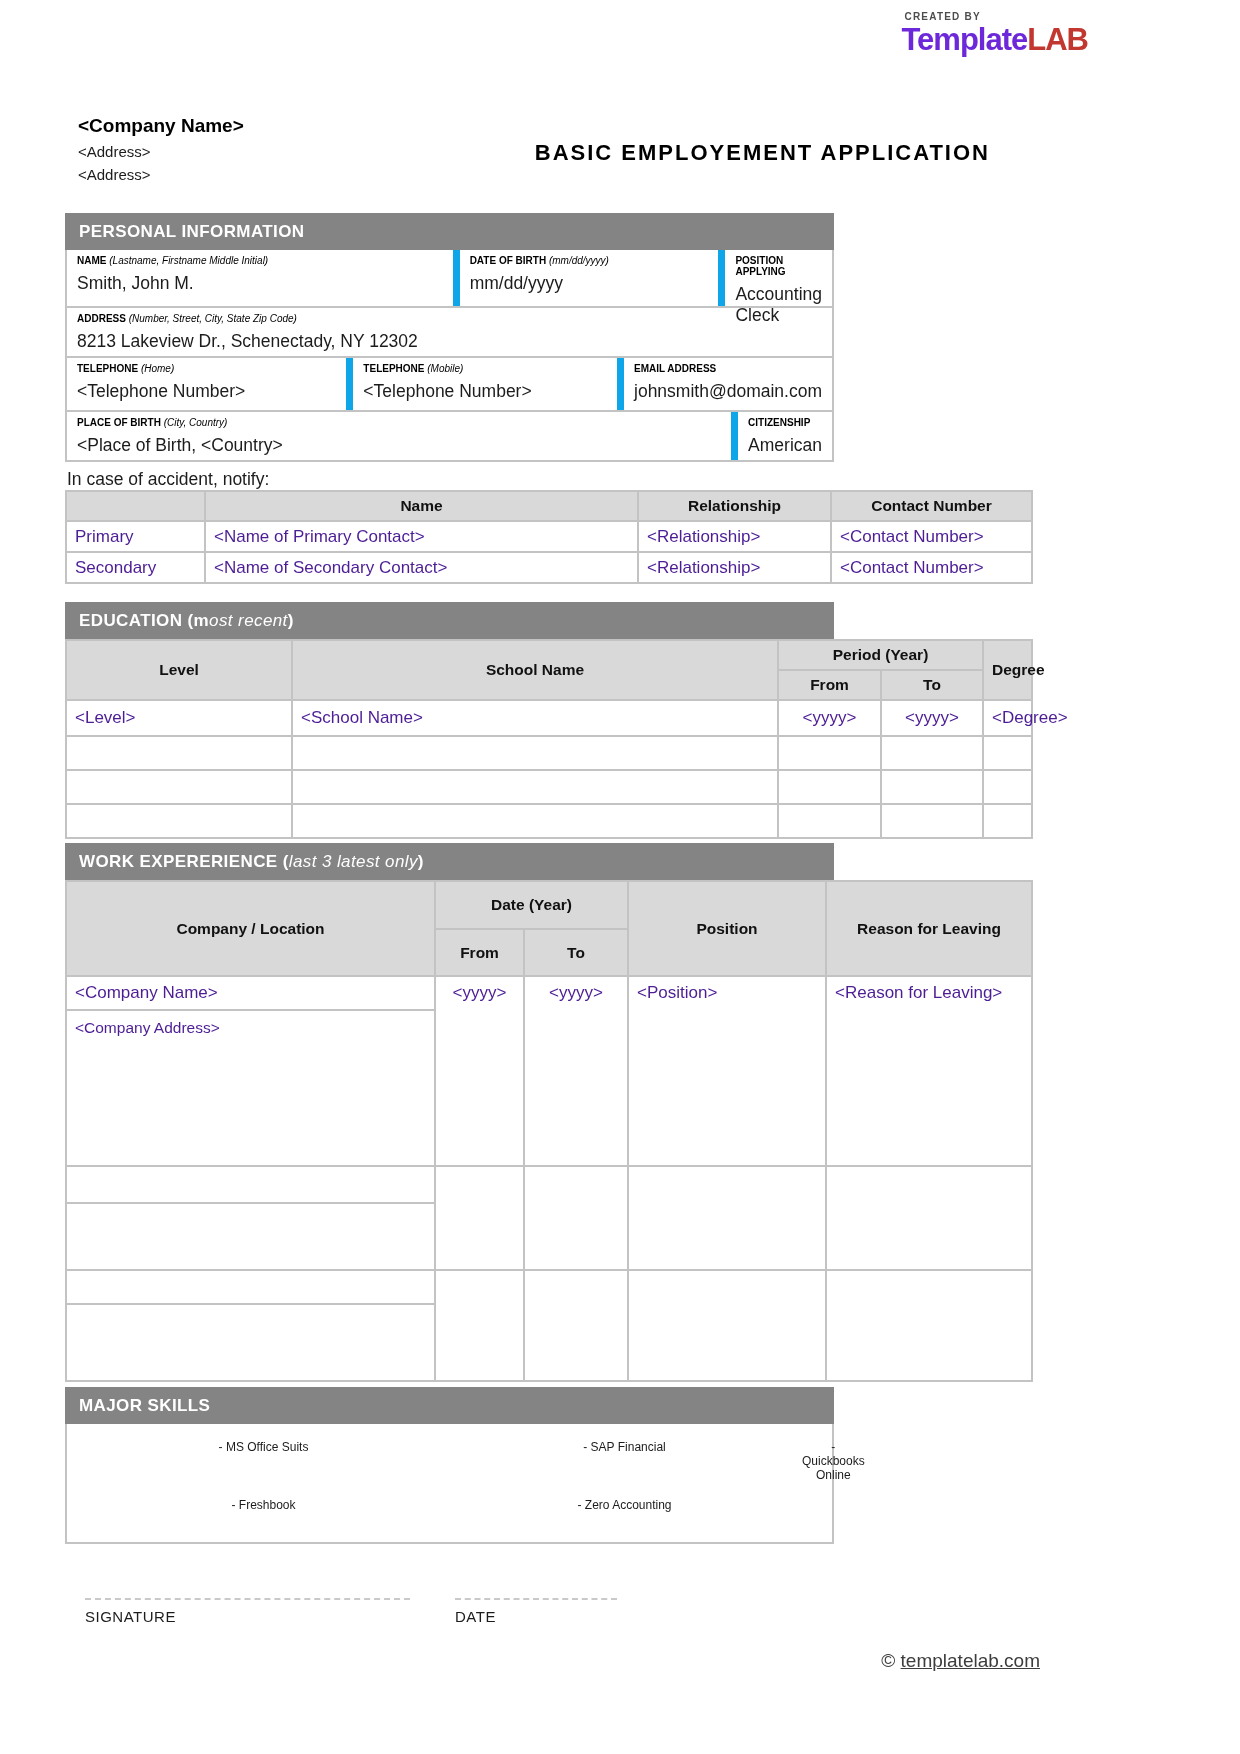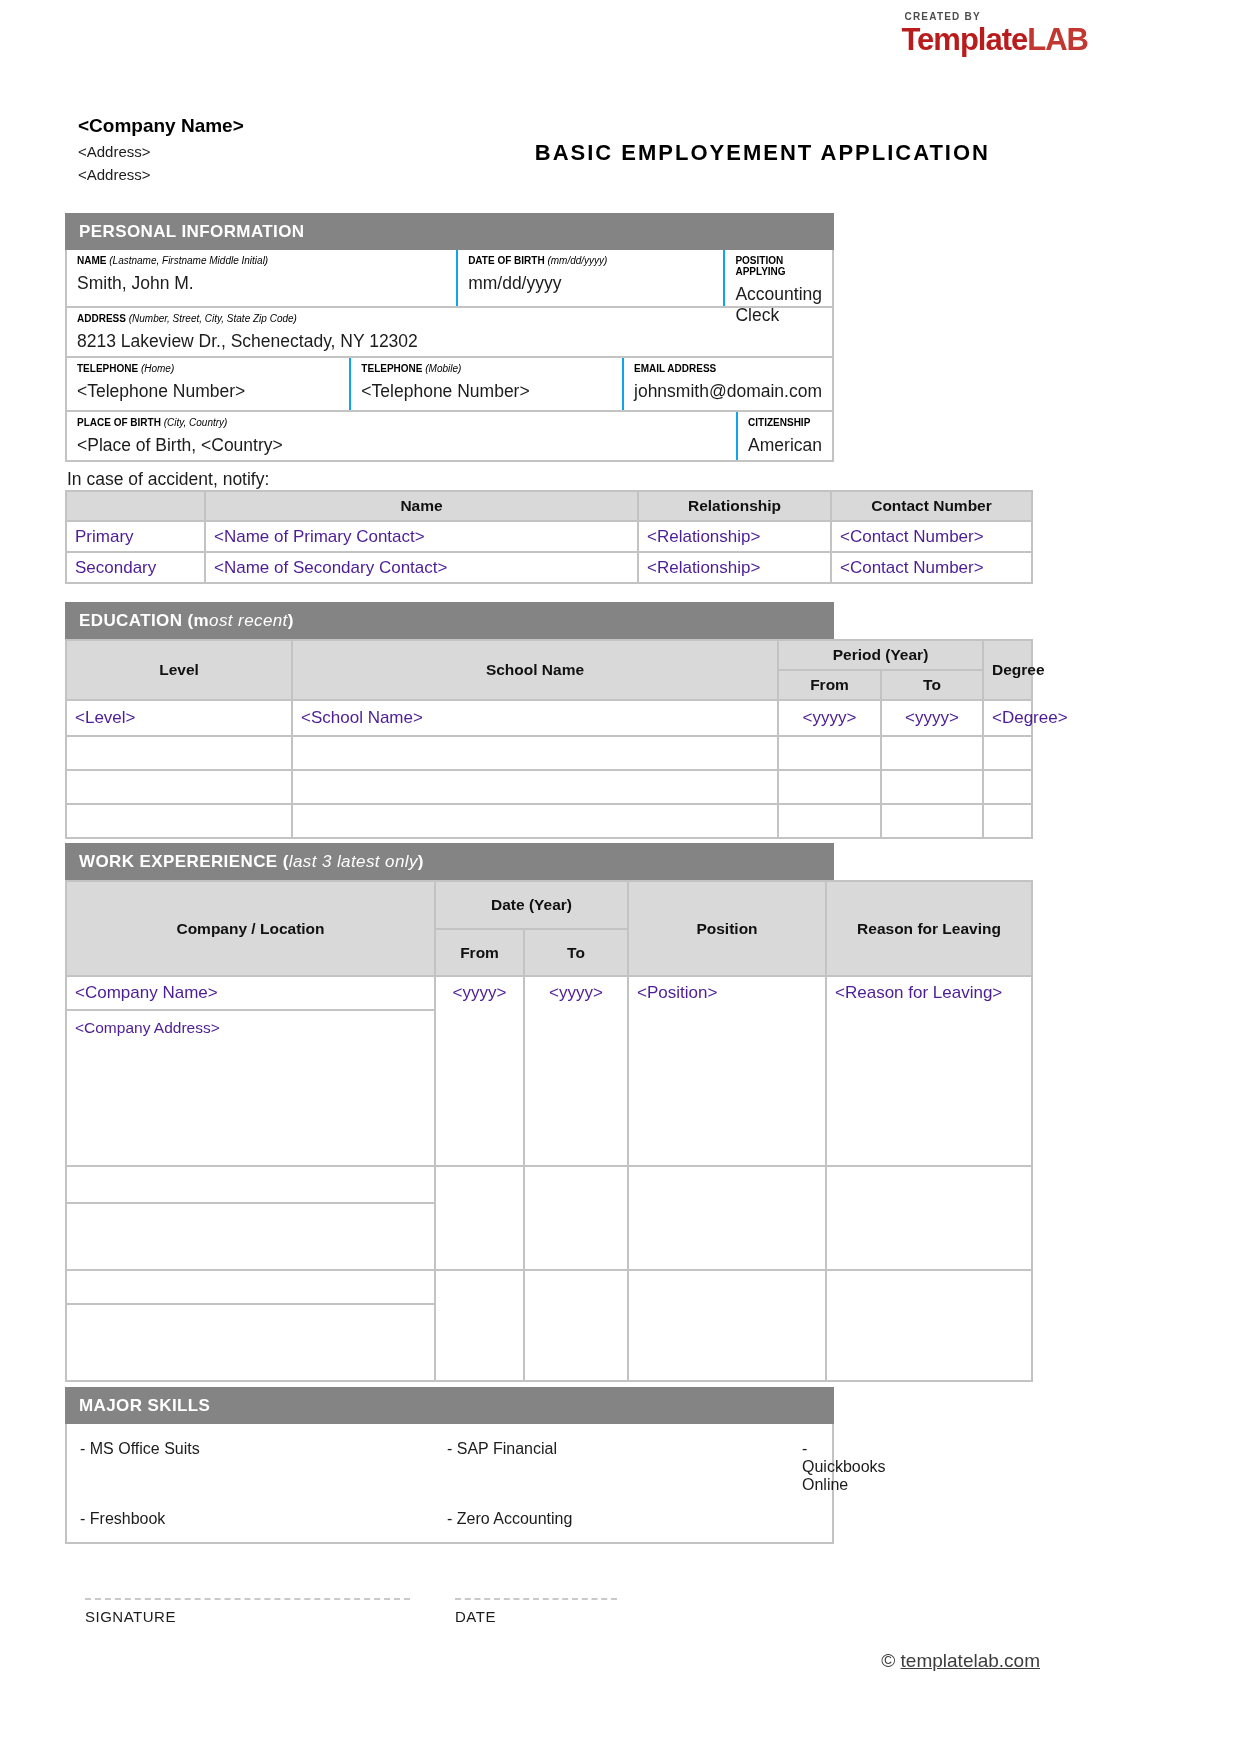--- a/index.html
+++ b/index.html
@@ -4,21 +4,21 @@
 <style>
   * { box-sizing: border-box; }
   html,body { margin:0; padding:0; background:#ffffff; }
   body { font-family:"Liberation Sans", sans-serif; color:#1c1c1c; }
   .page { position:relative; width:1240px; height:1754px; background:#fff; overflow:hidden; }
 
   
   .logo { position:absolute; top:12px; right:152px; line-height:1; }
   .logo-created { font-size:10px; font-weight:bold; letter-spacing:1.2px; color:#4d4d4d; margin:0 0 2px 3px; }
   .logo-brand { font-size:31px; font-weight:bold; letter-spacing:-1px; }
-  .logo-primary { color:#b91c1c; }
+  .logo-primary { color:#6d28d9; }
   .logo-accent { color:#c2372f; }
 
   
   .company-block { position:absolute; top:115px; left:78px; }
   .company-name { font-size:19px; font-weight:bold; color:#000; }
   .company-addr { font-size:15px; margin-top:6px; color:#1c1c1c; }
   .doc-title { position:absolute; top:140px; left:520px; width:470px; text-align:right;
                font-size:22px; font-weight:bold; letter-spacing:2px; color:#000; }
 
   
@@ -27,21 +27,21 @@
   .section-bar { background:#848484; color:#fff; font-weight:bold; font-size:17px;
                  height:37px; line-height:37px; padding-left:14px; letter-spacing:.4px; }
   .section-bar .it { font-style:italic; font-weight:normal; }
   .mt3 { margin-top:18px; } .mt4 { margin-top:4px; } .mt5 { margin-top:5px; }
 
   
   .pi { border:2px solid #c3c3c3; border-top:none; }
   .pi-row { display:flex; }
   .pi-row + .pi-row { border-top:2px solid #c3c3c3; }
   .pi-cell { padding:5px 10px 6px; }
-  .pi-cell + .pi-cell { border-left:2px solid #0ea5e9; }
+  .pi-cell + .pi-cell { border-left:7px solid #0ea5e9; }
   .pi-label { font-size:10px; font-weight:bold; color:#000; }
   .pi-hint { font-weight:normal; font-style:italic; }
   .pi-value { font-size:17.5px; margin-top:7px; color:#1c1c1c; }
   .h56 { height:56px; } .h50 { height:50px; } .h54 { height:54px; }
   .w-a1{width:461px;} .w-a2{width:315px;} .w-a3{flex:1;}
   .w-c1{width:334px;} .w-c2{width:322px;} .w-c3{flex:1;}
   .w-d1{width:797px;} .w-d2{flex:1;}
 
   .notify-line { font-size:17.5px; margin:7px 0 6px 2px; height:15px; }
 
@@ -65,21 +65,21 @@
   .we-name td { height:34px; }
   .we-name2 td { height:37px; }
   .we-addr1 td { height:156px; }
   .we-addr2 td { height:67px; }
   .we-addr3 td { height:77px; }
   .we-addr-cell { font-size:15.5px; vertical-align:top; padding-top:8px; }
 
   
   .skills-box { border:2px solid #c3c3c3; border-top:none; height:120px; padding:16px 10px 16px 13px;
                 display:grid; grid-template-columns:367px 355px auto; row-gap:16px; align-content:start;
-                font-size:16px; }
+                font-size:12px;text-align:center; }
 
   
   .sig-area { position:absolute; top:1586px; left:65px; width:966px; display:flex; }
   .sig-block1 { margin-left:20px; width:325px; }
   .sig-block2 { margin-left:45px; width:162px; }
   .sig-line { height:14px; border-bottom:2px dashed #c9c9c9; }
   .sig-label { margin-top:8px; font-size:15px; letter-spacing:.5px; color:#1c1c1c; }
 
   
   .footer { position:absolute; top:1650px; right:200px; font-size:19px; color:#3d3d3d; }

